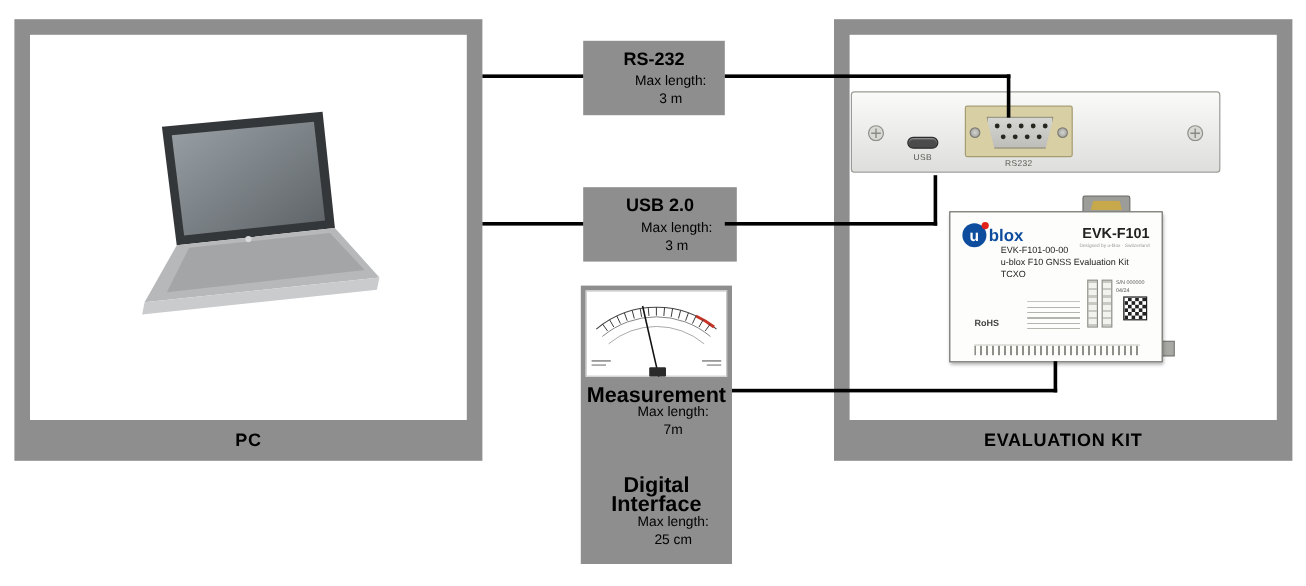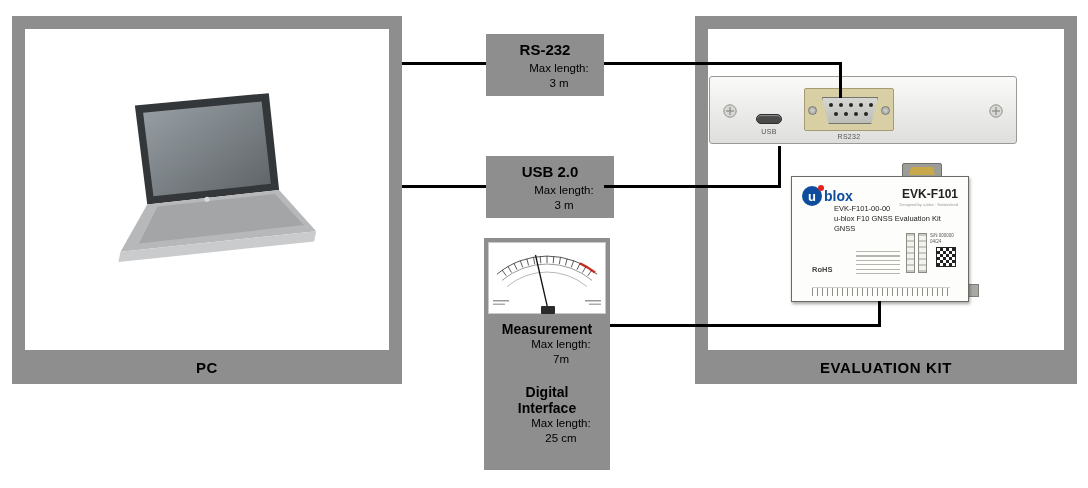--- a/index.html
+++ b/index.html
@@ -16,23 +16,23 @@
 
   
   .hline, .vline { position:absolute; background:#000; z-index:4; }
   .hline { height:3px; } .vline { width:3px; }
 
   
   .conn-box { position:absolute; background:#8e8e8e; text-align:center; z-index:3; color:#000; }
   .conn-title { font-size:15px; font-weight:bold; padding-top:7px; }
   .conn-spec { font-size:11.5px; line-height:14.5px;padding-left:28px; }
   .conn-spec.first { margin-top:3px; }
-  .mbox .conn-title, .mbox-title2 { font-size:14px; font-weight:bold; line-height:16px; }
+  .mbox .conn-title, .mbox-title2 { font-size:18px; font-weight:bold; line-height:16px; }
   .mbox .conn-title { padding-top:7px; }
-  .mbox-title2 { margin:18px auto 0; width:80px; }
+  .mbox-title2 { margin:30px auto 0; width:80px; }
   .meter { display:block; margin:4px auto 0; background:#fff; }
 
   
   .panel { position:absolute; left:14px; top:60px; width:308px; height:68px;
            background:linear-gradient(180deg,#fafaf8,#e9e9e7 60%,#dededc);
            border:1px solid #9a9a96; border-radius:3px; z-index:2; }
   .screw { position:absolute; top:27px; width:14px; height:14px; }
   .screw-left { left:13px; } .screw-right { right:13px; }
   .usb-port { position:absolute; left:46px; top:37px; width:26px; height:10px;
               background:#4b4b4b; border:1px solid #2d2d2d; border-radius:5px;
@@ -155,21 +155,21 @@
           <span class="ulogo-dot"></span>
           <span>u</span>
         </div>
         <span class="ulogo-text">blox</span>
       </div>
       <div class="evk-model">EVK-F101</div>
       <div class="evk-tagline">Designed by u-blox · Switzerland</div>
       <div class="evk-lines">
         <div>EVK-F101-00-00</div>
         <div>u-blox F10 GNSS Evaluation Kit</div>
-        <div>GNSS</div>
+        <div>TCXO</div>
       </div>
       <div class="pin-names"></div>
       <div class="dip-strip dip-1"></div>
       <div class="dip-strip dip-2"></div>
       <div class="evk-meta">
         <div>S/N 000000</div>
         <div>04/24</div>
       </div>
       <div class="qr"></div>
       <div class="evk-rohs">RoHS</div>

